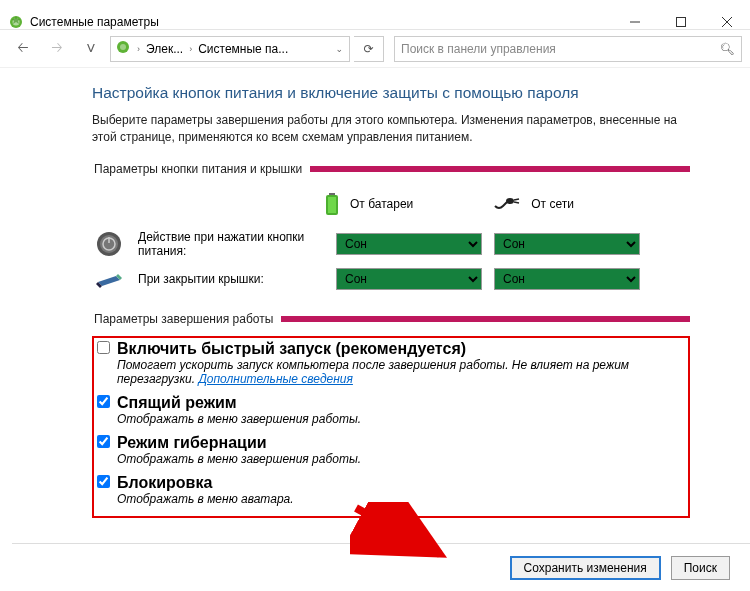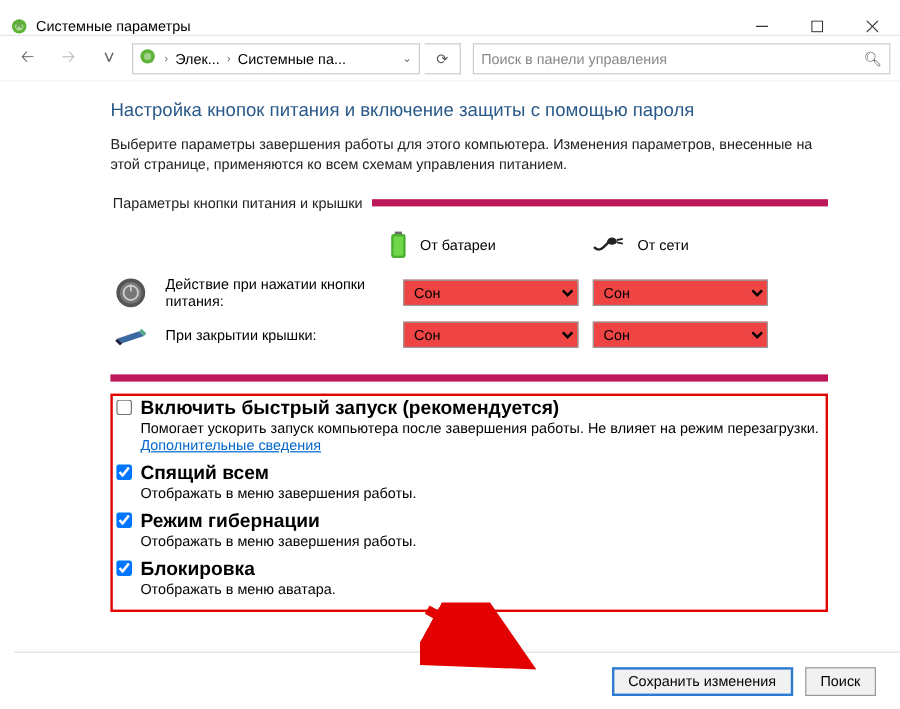--- a/index.html
+++ b/index.html
@@ -33,28 +33,28 @@
   fieldset{border:none;border-top:6px solid #be185d;margin:0 0 12px 0;padding:10px 0 0 0;}
   legend{font-size:12px;color:#222;padding-right:8px;}
 
   .cols{display:flex;gap:80px;margin:6px 0 14px 232px;align-items:center;text-align:right;}
   .col{display:flex;align-items:center;gap:10px;font-size:12px;}
   .batt-svg,.plug-svg{display:block;}
 
   .row{display:flex;align-items:center;gap:12px;margin-bottom:10px;}
   .row .ricon{width:34px;display:flex;justify-content:center;}
   .row .rlabel{width:186px;font-size:12px;}
-  select.sel{width:146px;height:22px;border:1px solid #999;background:#ef4444;font-size:12px;padding:0 4px;}
+  select.sel{width:146px;height:22px;border:1px solid #999;background:#15803d;font-size:12px;padding:0 4px;}
 
   .highlight{border:2px solid #e20000; padding:2px 3px; display:inline-block; vertical-align:top;}
   input[type=checkbox]{width:13px;height:13px;margin:0;}
   .opt{margin-bottom:8px;display:flex;align-items:flex-start;gap:7px;}
   .opt .chkwrap{margin-top:1px;}
   .opt .optbody .otitle{font-weight:bold;font-size:16px;}
-  .opt .optbody .odesc{font-size:12px;}
+  .opt .optbody .odesc{font-size:12px;font-style:italic;}
   a.link{color:#0066cc;text-decoration:underline;}
 
   
   .footer{position:absolute;left:12px;right:0;bottom:0;height:48px;border-top:1px solid #ddd;display:flex;align-items:center;justify-content:flex-end;padding:0 20px;gap:10px;}
   .btn{height:24px;padding:0 12px;border:1px solid #999;background:#f1f1f1;font-size:12px;display:flex;align-items:center;}
   .btn.primary{border:2px solid #2a7bd1;}
 
   
   .arrow{position:absolute;left:350px;top:502px;pointer-events:none;}
 </style>
@@ -161,33 +161,34 @@
             <path d="M22 8 L26 12 L28 10 L24 6 Z" fill="#5a8"></path>
           </svg>
       </div>
       <div class="rlabel">При закрытии крышки:</div>
       <select class="sel"><option>Сон</option></select>
       <select class="sel"><option>Сон</option></select>
     </div>
   </fieldset>
 
   <fieldset>
+    <legend>Параметры завершения работы</legend>
     <span class="highlight">
       <div id="opts">
           <div class="opt">
             <span class="chkwrap"><input type="checkbox" style=""></span>
             <div class="optbody">
               <div class="otitle">Включить быстрый запуск (рекомендуется)</div>
               <div class="odesc">Помогает ускорить запуск компьютера после завершения работы. Не влияет на режим перезагрузки. <a class="link" href="#">Дополнительные сведения</a></div>
             </div>
           </div>
           <div class="opt">
             <span class="chkwrap"><input type="checkbox" checked="" style=""></span>
             <div class="optbody">
-              <div class="otitle">Спящий всем</div>
+              <div class="otitle">Спящий режим</div>
               <div class="odesc">Отображать в меню завершения работы.</div>
             </div>
           </div>
           <div class="opt">
             <span class="chkwrap"><input type="checkbox" checked="" style=""></span>
             <div class="optbody">
               <div class="otitle">Режим гибернации</div>
               <div class="odesc">Отображать в меню завершения работы.</div>
             </div>
           </div>

